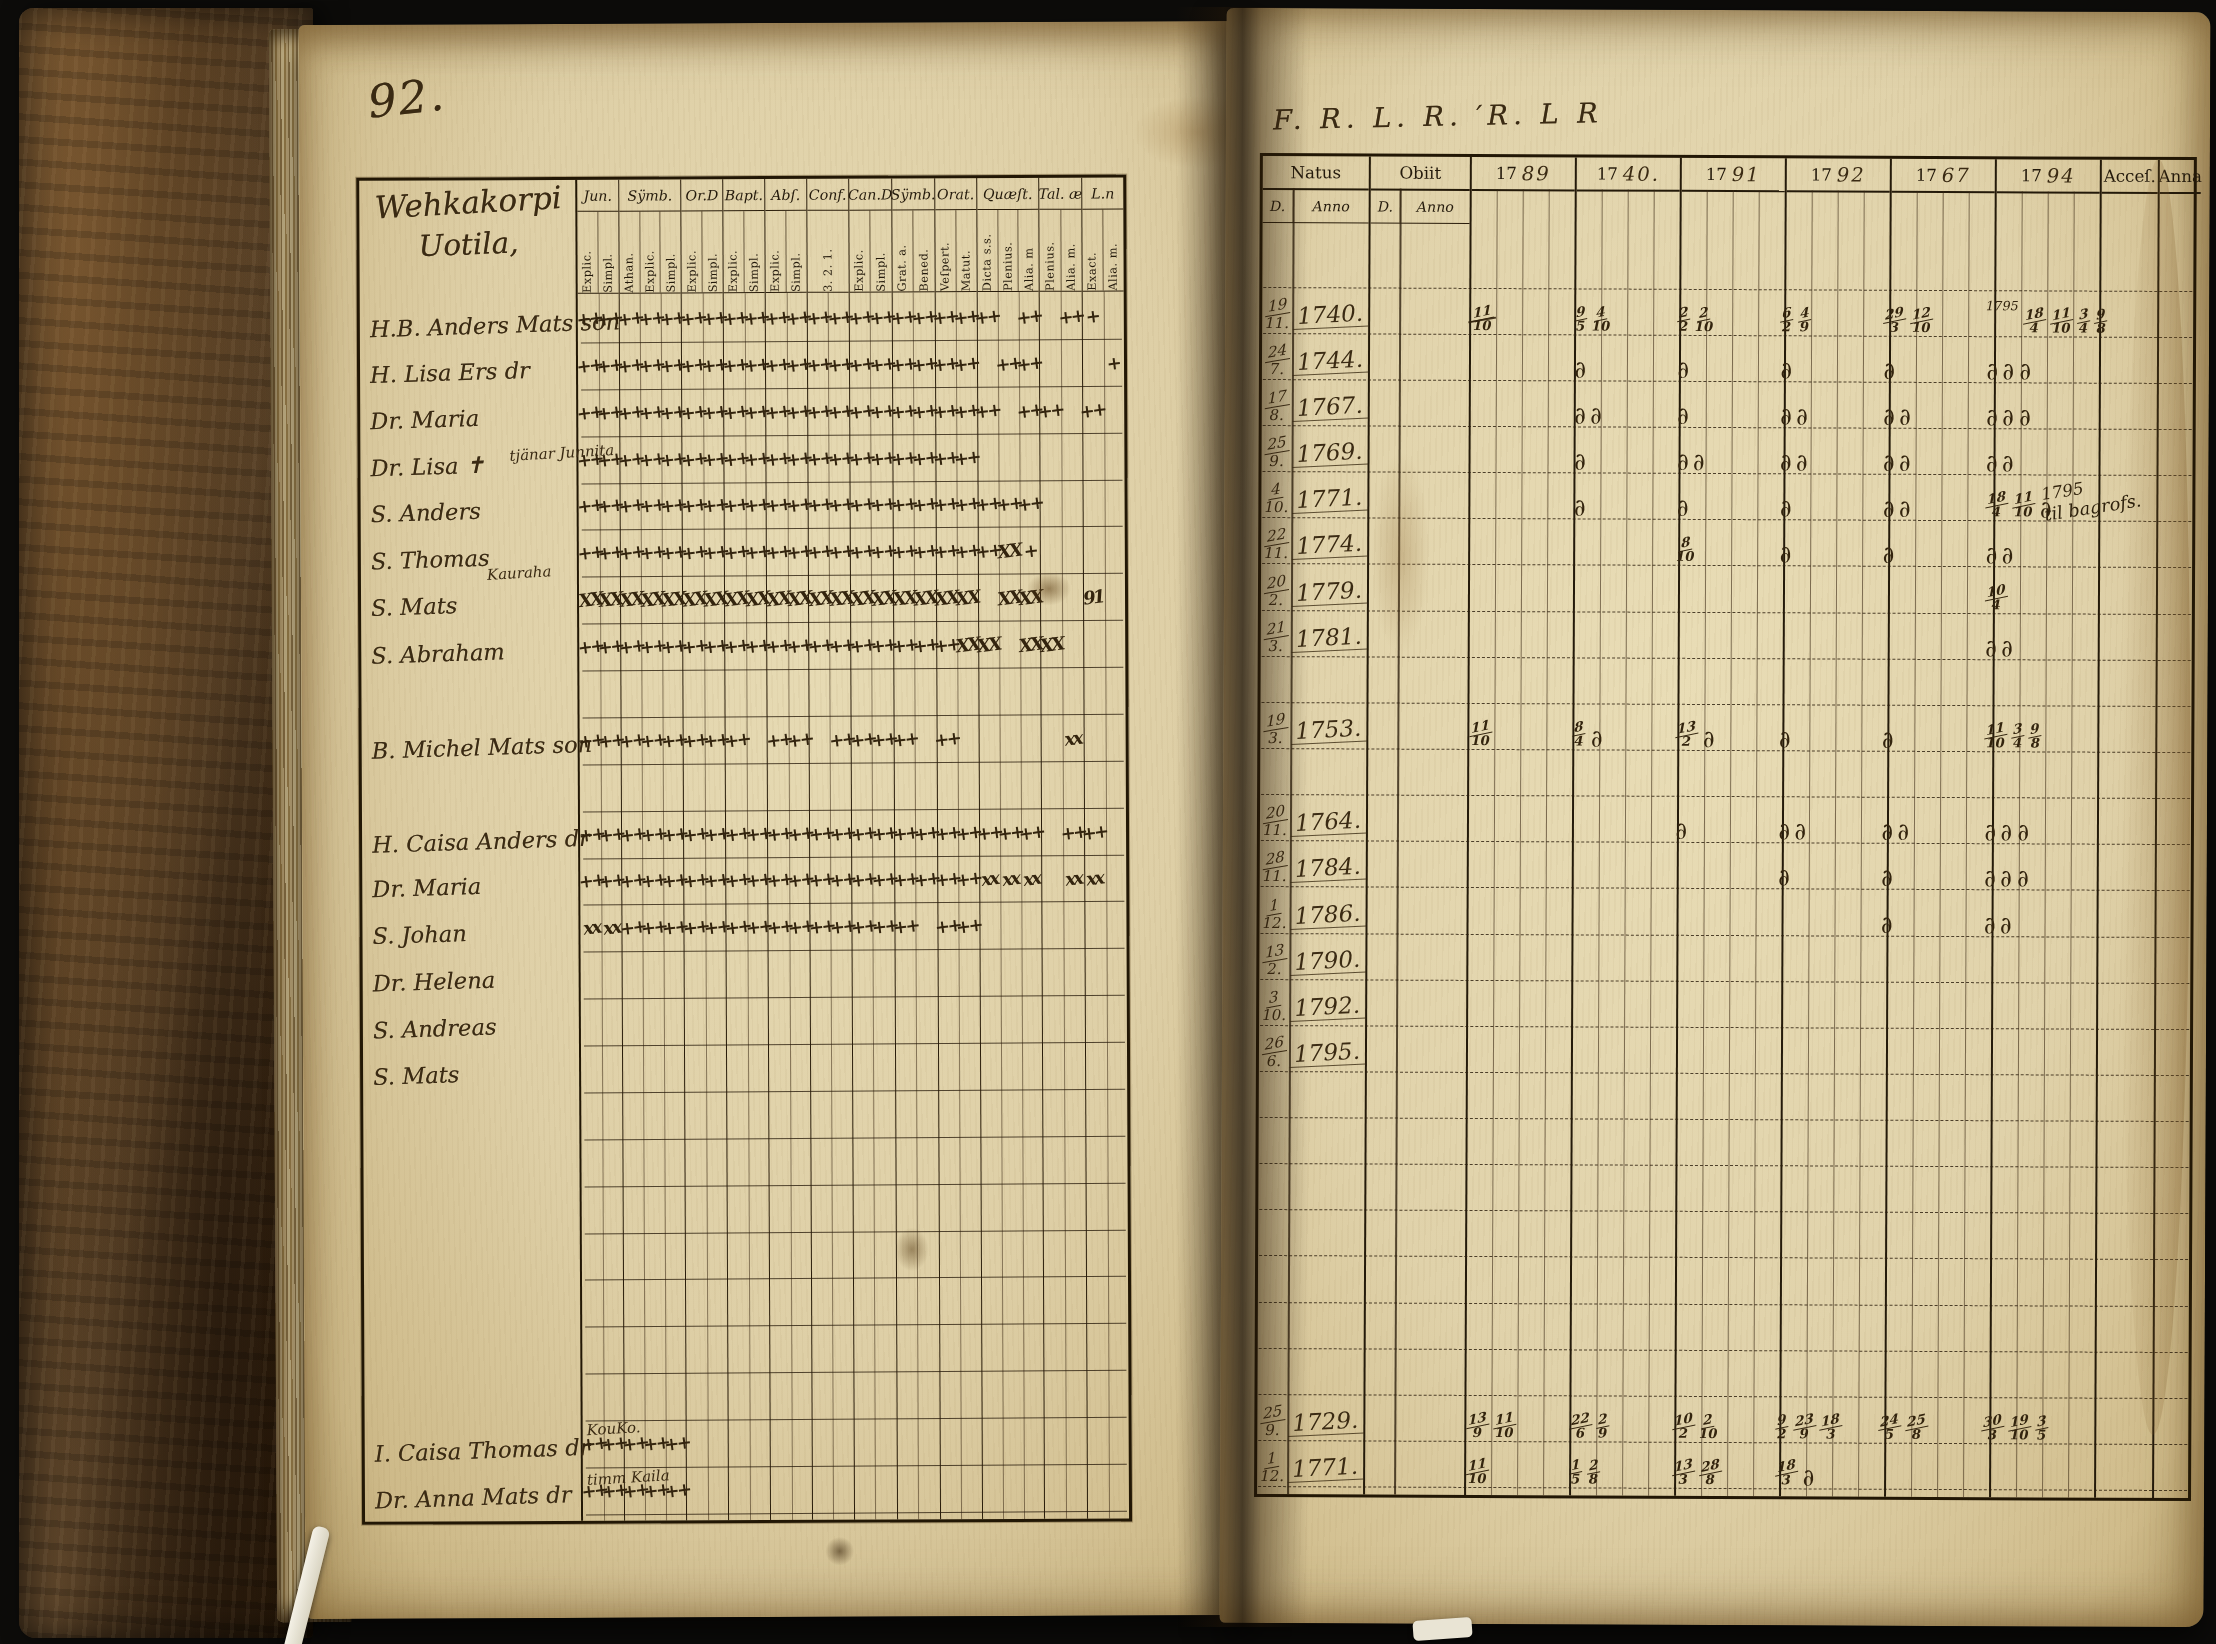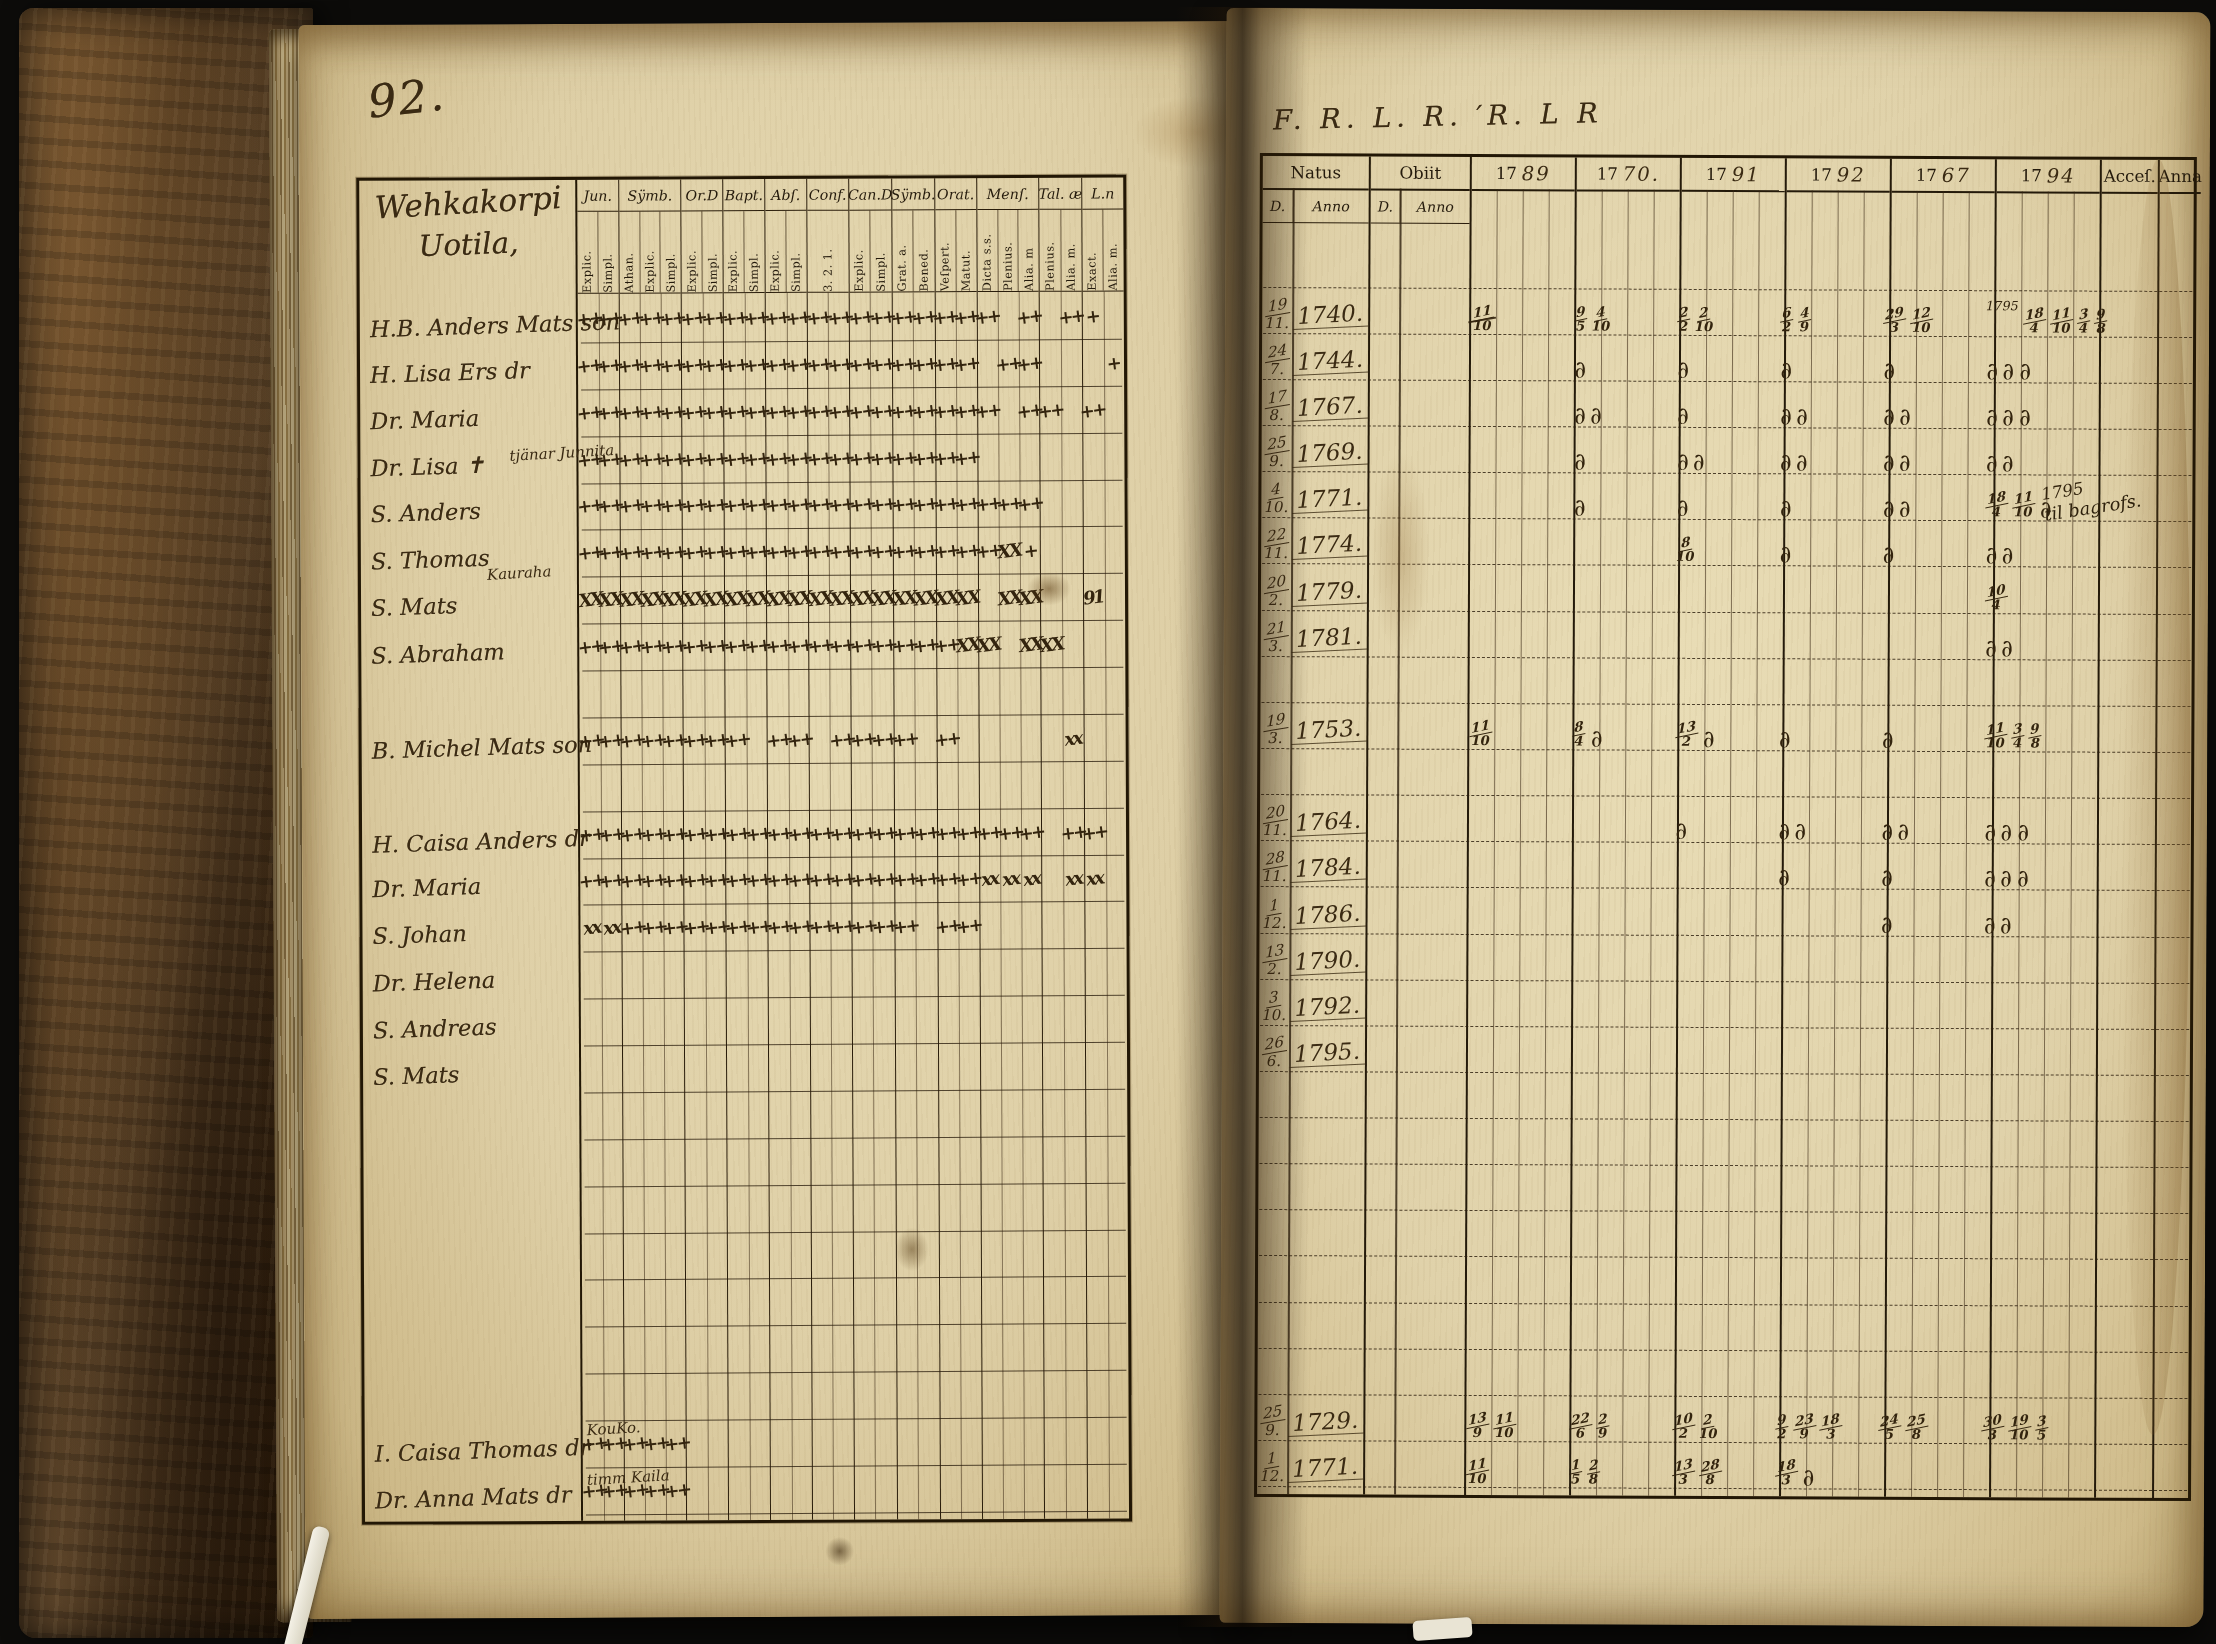--- a/index.html
+++ b/index.html
@@ -250,21 +250,21 @@
               </div>
               <div class="lp-sub">
                 <span>Matut.</span>
               </div>
             </div>
             <div class="lp-gbody">
               <div class="lp-subline" style="left: 20.5px;"></div>
             </div>
           </div>
           <div class="lp-group" style="width: 63px;">
-            <div class="lp-glabel print">Menſ.</div>
+            <div class="lp-glabel print">Quæſt.</div>
             <div class="lp-subs">
               <div class="lp-sub">
                 <span>Dicta s.s.</span>
               </div>
               <div class="lp-sub">
                 <span>Plenius.</span>
               </div>
               <div class="lp-sub">
                 <span>Alia. m</span>
               </div>
@@ -706,21 +706,21 @@
             <span>17</span>
             <span class="yr-s">89</span>
           </div>
           <div class="rp-subline" style="left: 25px;"></div>
           <div class="rp-subline" style="left: 51px;"></div>
           <div class="rp-subline" style="left: 77px;"></div>
         </div>
         <div class="rp-col" style="width: 103px;">
           <div class="rp-mainlab">
             <span>17</span>
-            <span class="yr-s">70.</span>
+            <span class="yr-s">40.</span>
           </div>
           <div class="rp-subline" style="left: 25px;"></div>
           <div class="rp-subline" style="left: 51px;"></div>
           <div class="rp-subline" style="left: 77px;"></div>
         </div>
         <div class="rp-col" style="width: 103px;">
           <div class="rp-mainlab">
             <span>17</span>
             <span class="yr-s">91</span>
           </div>

